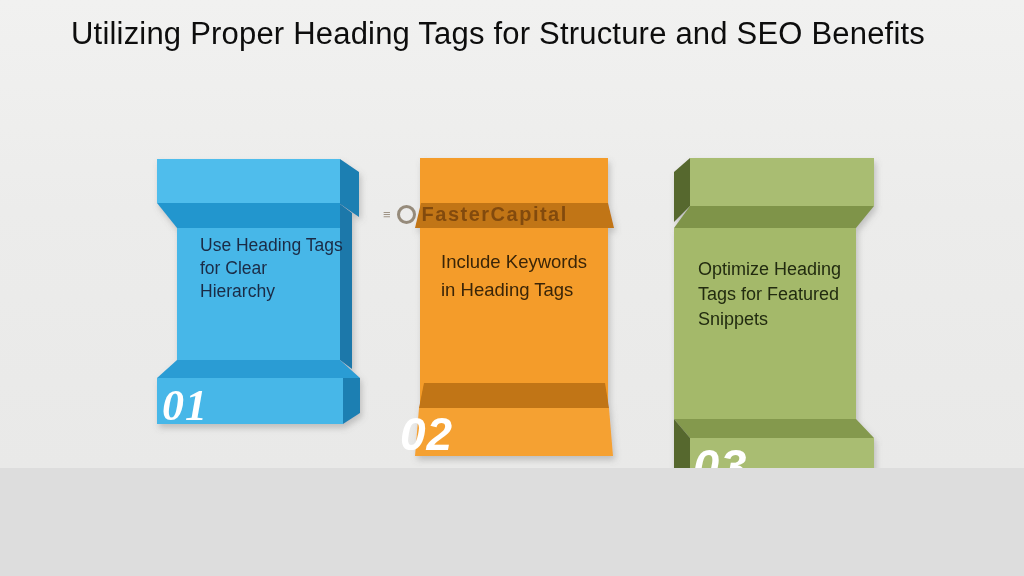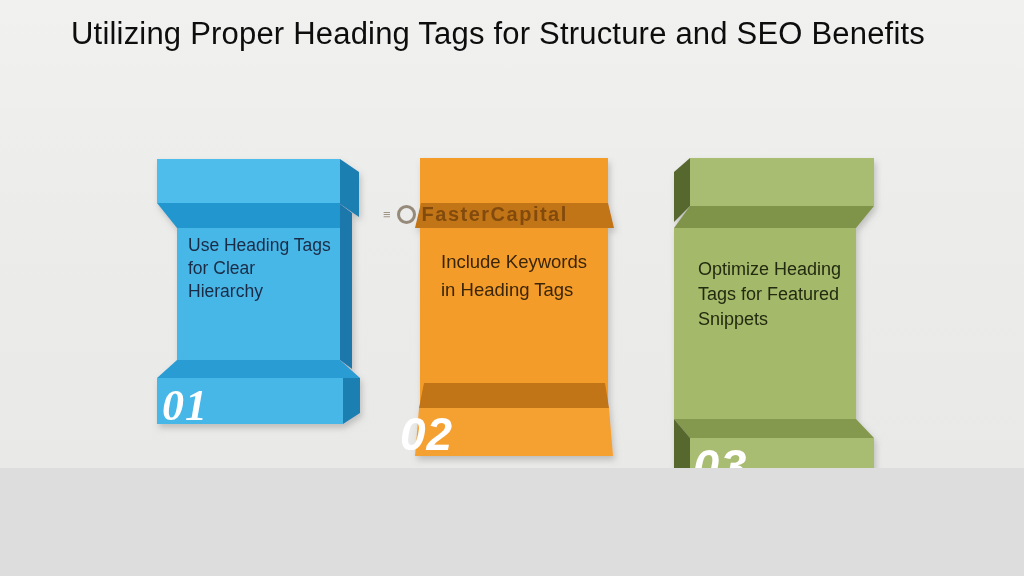--- a/index.html
+++ b/index.html
@@ -26,21 +26,21 @@
   }
   .shapes{
     position:absolute;left:0;top:0;
   }
   .step-text{
     position:absolute;
     white-space:pre-line;
     font-weight:400;
   }
   .step-text.s1{
-    left:188px;top:234px;width:160px;
+    left:200px;top:234px;width:160px;
     font-size:17.5px;line-height:23px;color:#1b2b45;
   }
   .step-text.s2{
     left:441px;top:248px;width:175px;
     font-size:18.5px;line-height:28px;color:#3a2508;
   }
   .step-text.s3{
     left:698px;top:257px;width:178px;
     font-size:18px;line-height:25px;color:#222b10;
   }

